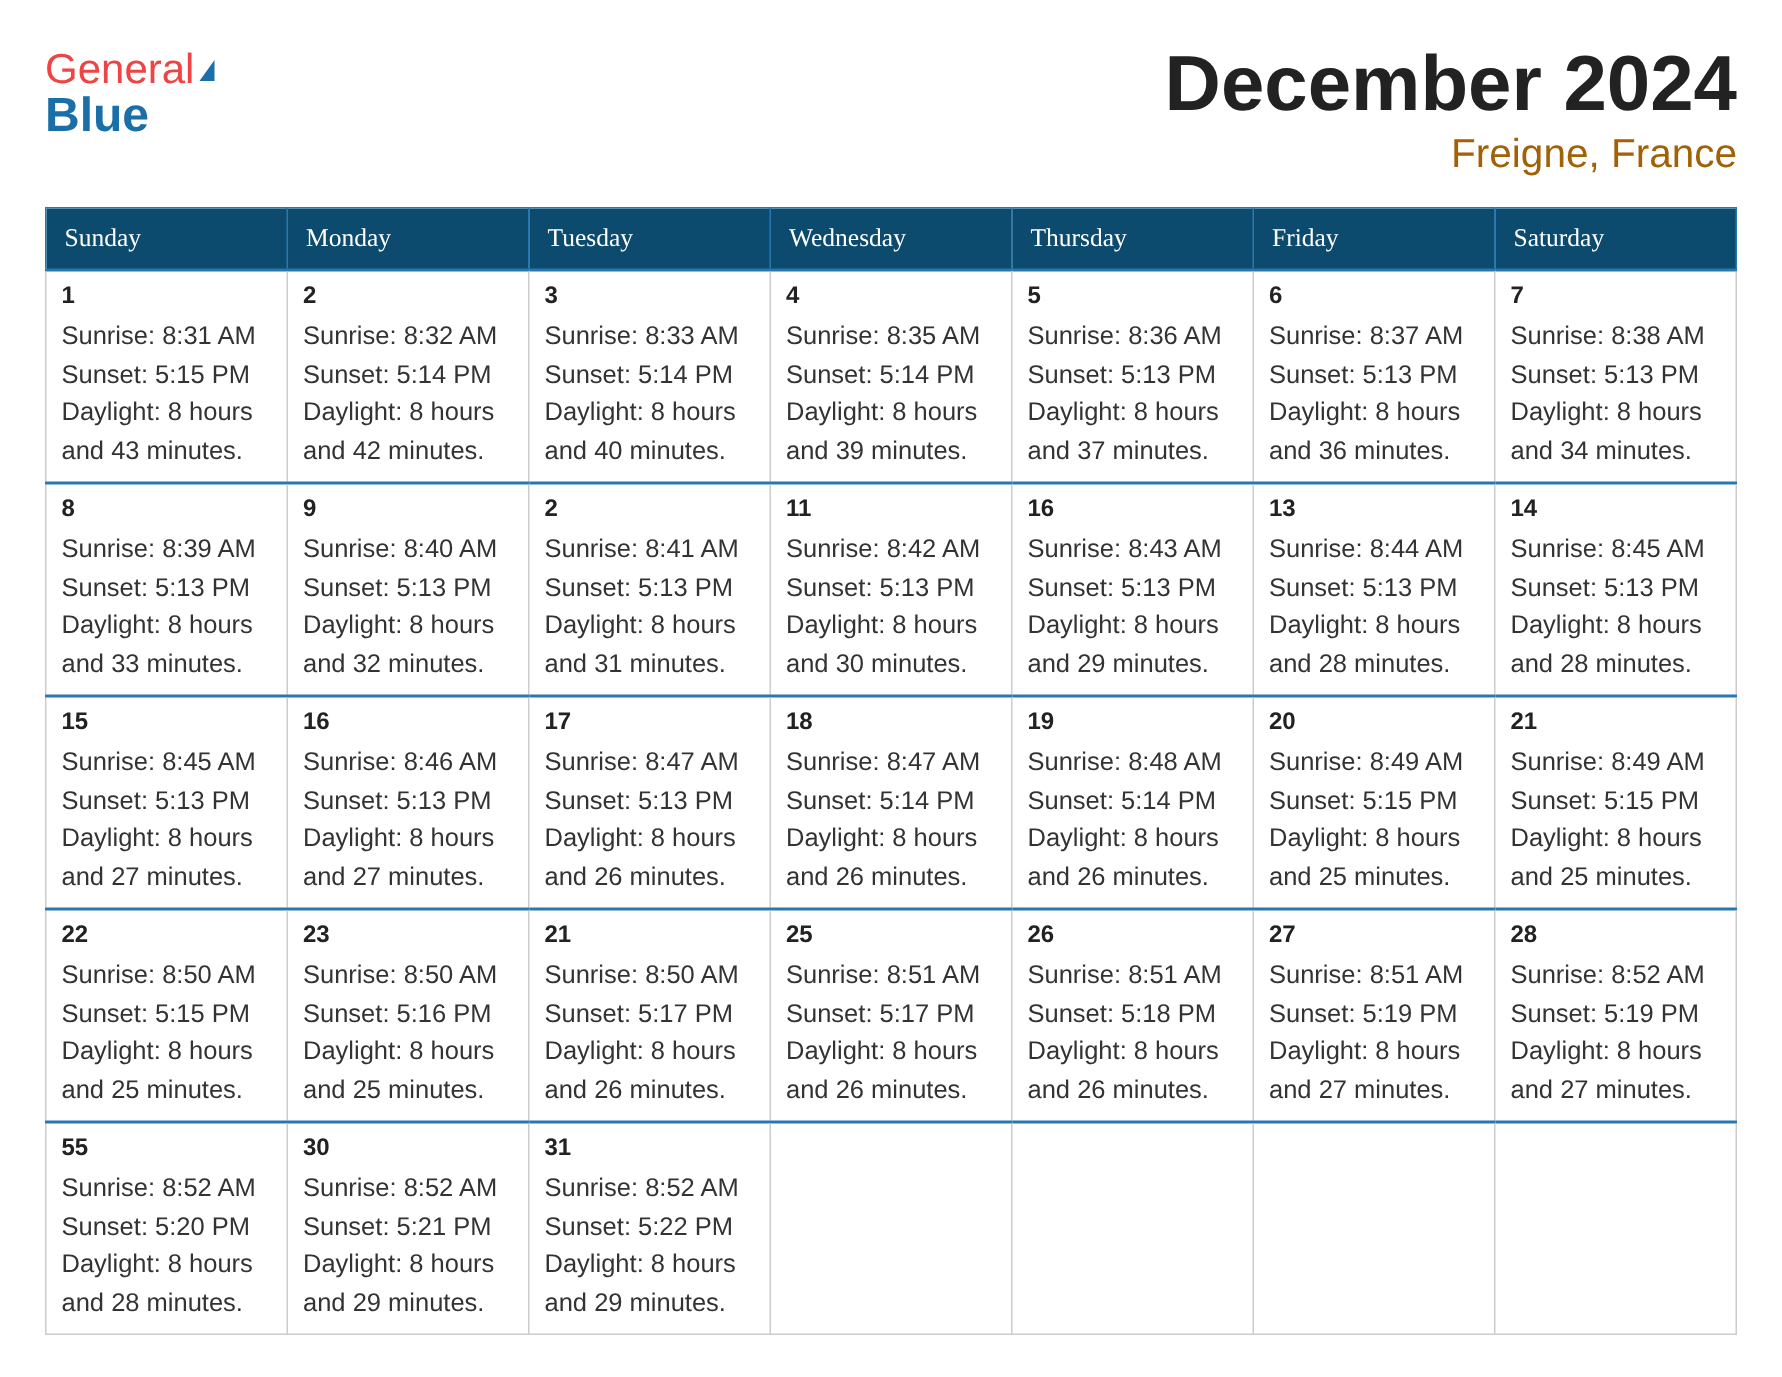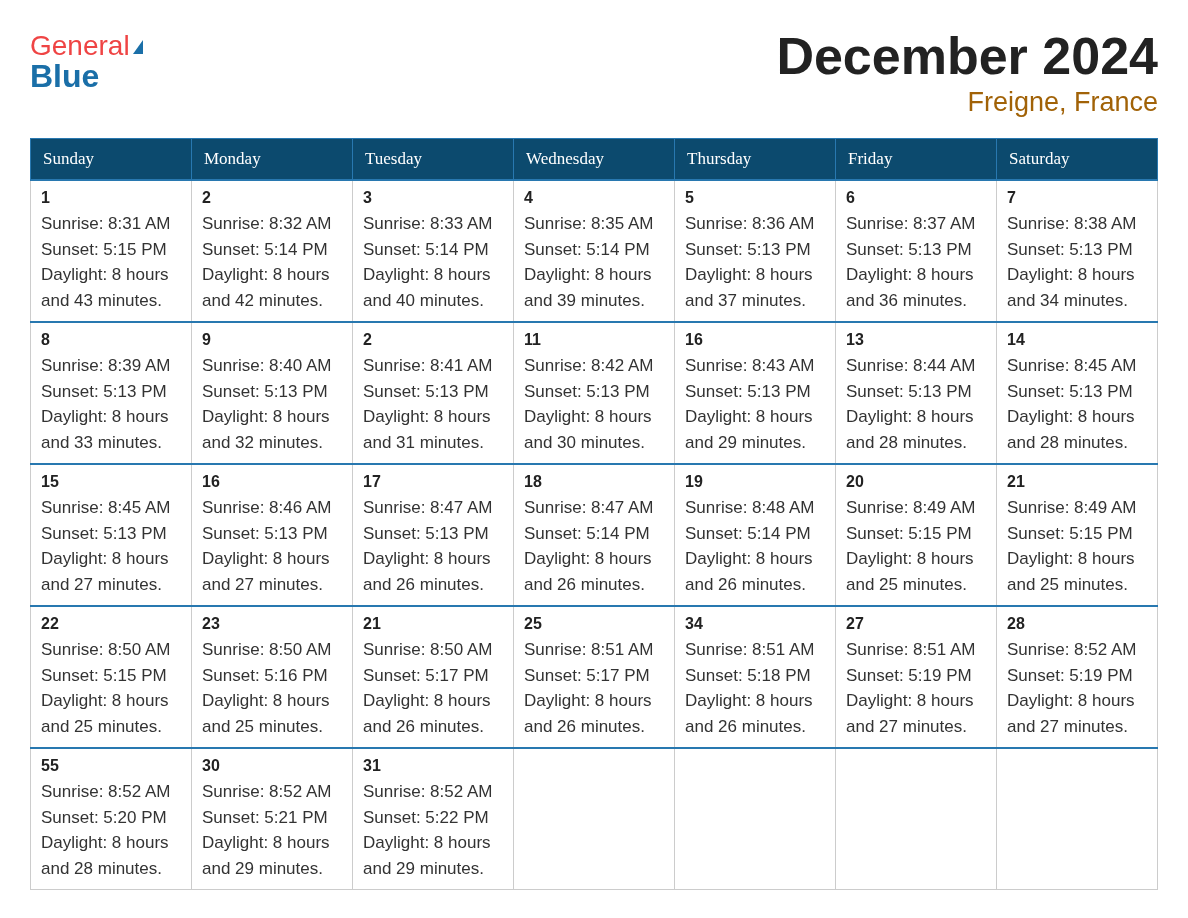--- a/index.html
+++ b/index.html
@@ -308,21 +308,21 @@
       </td>
         <td>
         <div class="day-number">25</div>
         <div class="day-info">
           Sunrise: 8:51 AM<br>
           Sunset: 5:17 PM<br>
           Daylight: 8 hours <br>and 26 minutes.
         </div>
       </td>
         <td>
-        <div class="day-number">34</div>
+        <div class="day-number">26</div>
         <div class="day-info">
           Sunrise: 8:51 AM<br>
           Sunset: 5:18 PM<br>
           Daylight: 8 hours <br>and 26 minutes.
         </div>
       </td>
         <td>
         <div class="day-number">27</div>
         <div class="day-info">
           Sunrise: 8:51 AM<br>

